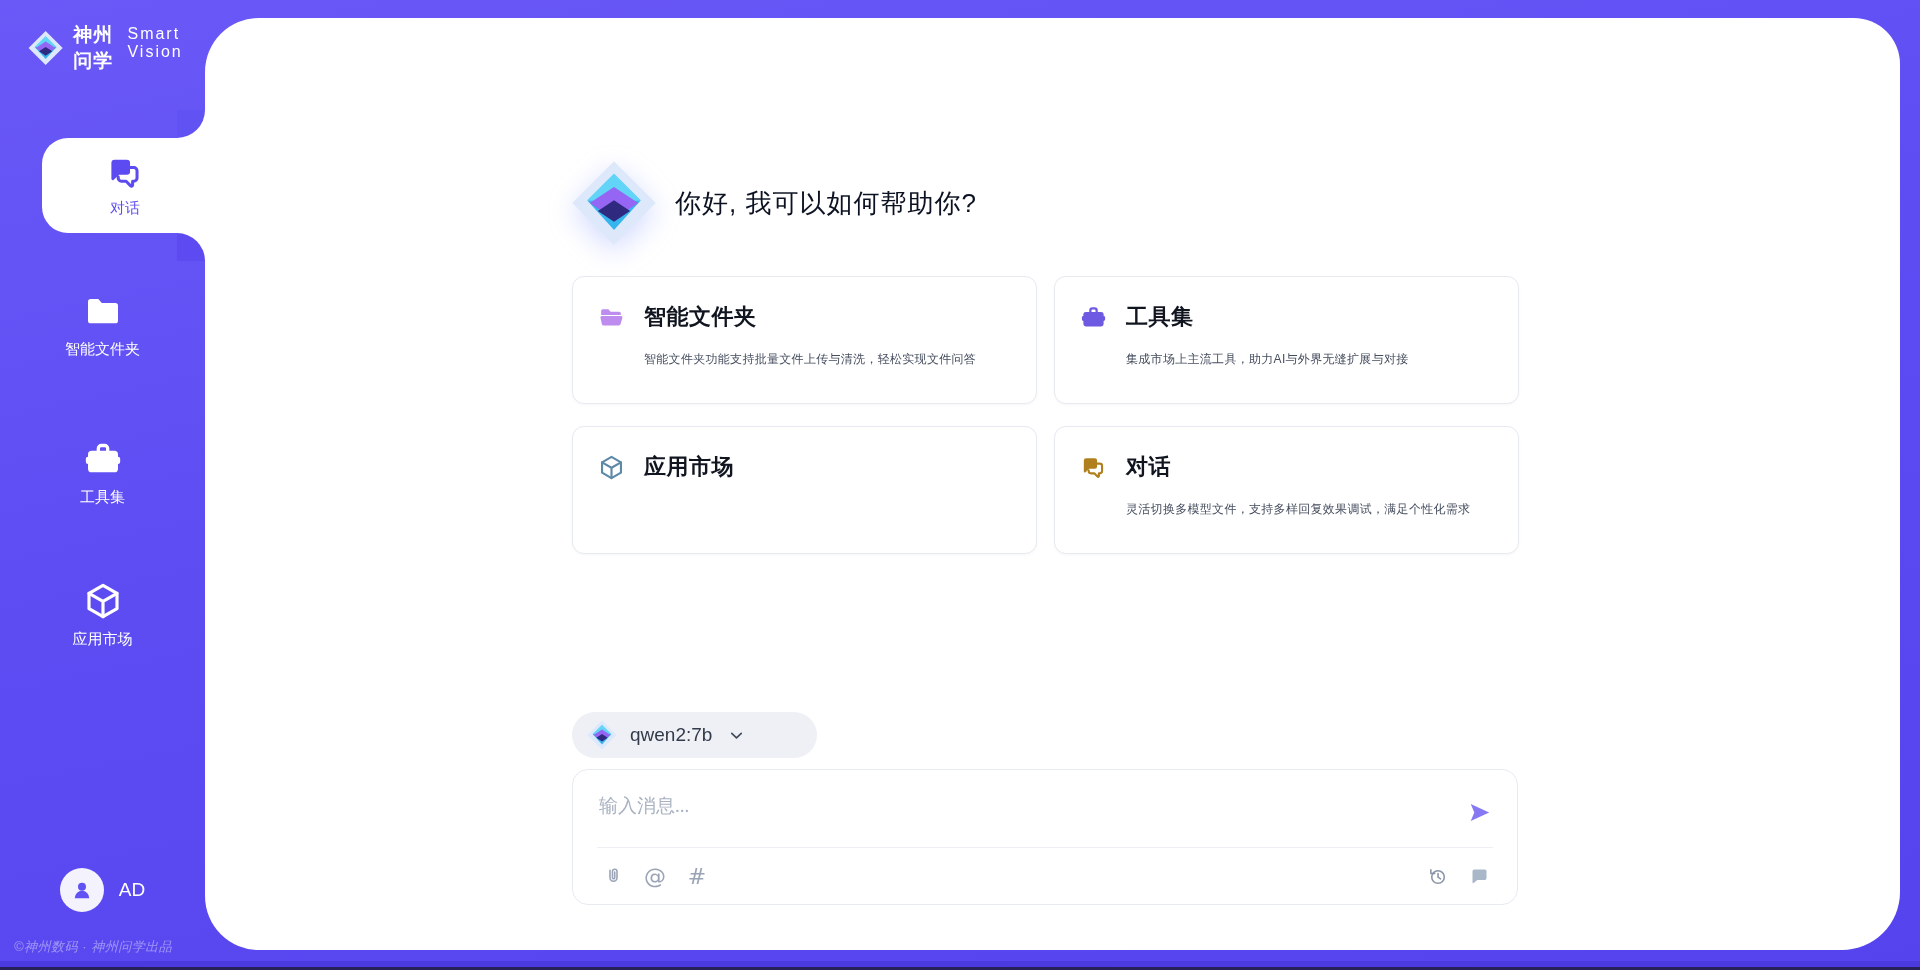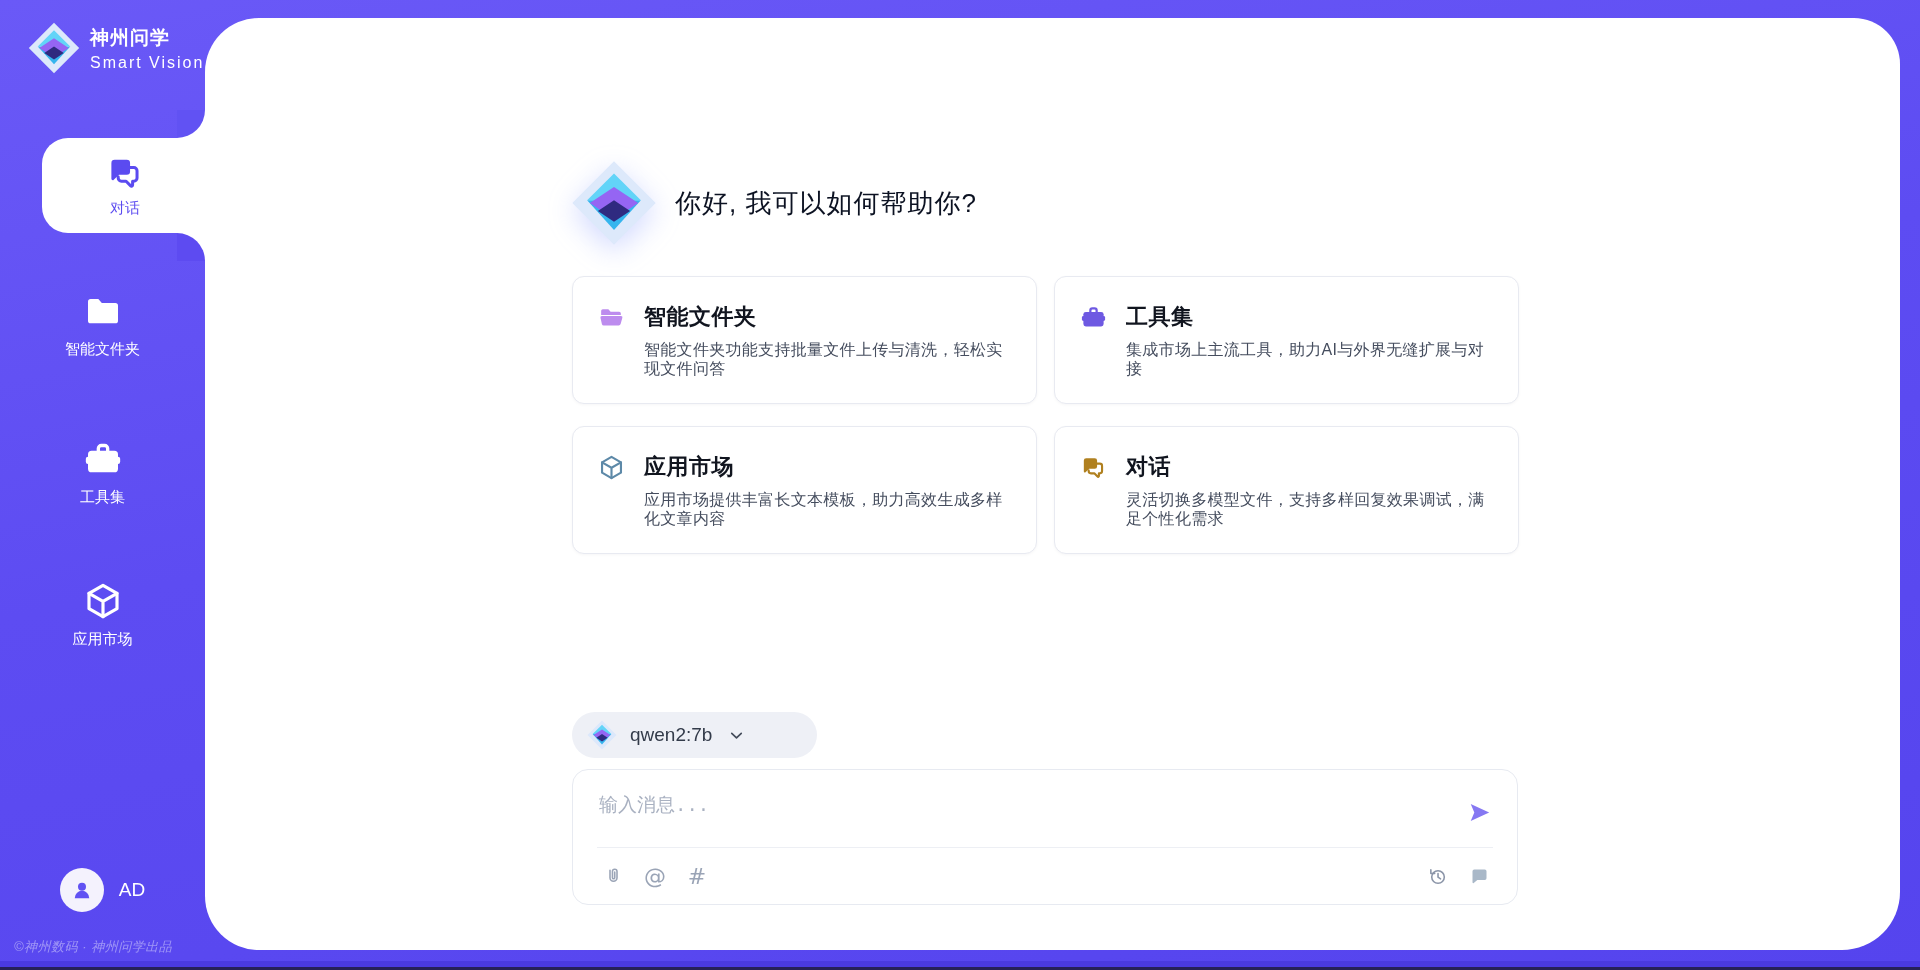--- a/index.html
+++ b/index.html
@@ -14,21 +14,21 @@
 
   
   .panel { position:absolute; left:205px; top:18px; width:1695px; height:932px;
            background:#ffffff; border-radius:54px 46px 58px 54px; }
 
   
   .sidebar { position:absolute; left:0; top:0; width:205px; height:970px; }
 
   .brand { position:absolute; left:28px; top:22px; display:flex; align-items:center; gap:10px; }
   .brand svg { width:52px; height:52px; }
-  .brand-text { display:flex; flex-direction:column; }
+  .brand-text { display:flex; flex-direction:row; }
   .brand-name { color:#fff; font-size:19px; font-weight:700; letter-spacing:1px; }
   .brand-sub  { color:#fff; font-size:16px; letter-spacing:2px; margin-top:3px; }
 
   .nav-tab { position:absolute; left:42px; top:138px; width:166px; height:95px; background:#fff;
              border-radius:26px 0 0 26px; display:flex; flex-direction:column;
              align-items:center; justify-content:center; gap:7px; cursor:pointer; }
   .nav-tab svg { width:38px; height:38px; }
   .nav-tab .nav-label { color:#5b4bf0; }
   .curve { position:absolute; left:177px; width:28px; height:28px; background:#fff; }
   .curve-top { top:110px; }
@@ -59,36 +59,36 @@
   .greeting { font-size:26px; font-weight:400; color:#0c1222; letter-spacing:1px; }
 
   
   .cards { position:absolute; left:367px; top:258px; width:947px;
            display:grid; grid-template-columns:465px 465px; gap:22px 17px; }
   .card { height:128px; background:#fff; border:1px solid #e8eaf1; border-radius:12px;
           padding:25px 26px 0 25px; box-shadow:0 1px 3px rgba(20,30,60,.04); cursor:pointer; }
   .card-head { display:flex; align-items:center; gap:19px; }
   .card-head svg { width:27px; height:27px; flex:0 0 auto; }
   .card-title { font-size:22px; font-weight:700; color:#11151f; letter-spacing:.5px; }
-  .card-desc { margin:8px 0 0 46px; font-size:16px; line-height:19px; color:#454d5e; letter-spacing:.3px; }
+  .card-desc { margin:8px 0 0 46px; font-size:12px; line-height:38px; color:#454d5e; letter-spacing:.3px; }
 
   
   .model-pill { position:absolute; left:367px; top:694px; width:245px; height:46px;
                 background:#eef0f6; border:none; border-radius:24px; display:flex; align-items:center;
                 gap:13px; padding:0 16px 0 15px; cursor:pointer;
                 font-family:"Liberation Sans","DejaVu Sans",sans-serif; }
   .model-pill svg.logo { width:30px; height:30px; }
   .model-name { font-size:19px; color:#333b4a; }
   .chev { width:19px; height:19px; margin-left:2px; }
 
   .input-box { position:absolute; left:367px; top:751px; width:946px; height:136px;
                background:#fff; border:1.5px solid #e7eaf1; border-radius:16px; }
   .msg-input { position:absolute; left:26px; top:16px; width:820px; height:40px; border:none; outline:none;
                font-size:19px; color:#333; background:transparent;
-               font-family:Liberation Mono, monospace; }
+               font-family:Liberation Serif, serif; }
   .msg-input::placeholder { color:#a9b1c1; }
   .send-btn { position:absolute; right:22px; top:26px; width:32px; height:32px; border:none; background:transparent;
               cursor:pointer; display:flex; align-items:center; justify-content:center; }
   .send-btn svg { width:27px; height:27px; }
   .divider { position:absolute; left:24px; right:24px; top:77px; height:1px; background:#edeff4; }
   .tool-row { position:absolute; left:24px; right:22px; top:78px; height:56px;
               display:flex; align-items:center; gap:10px; }
   .tool-btn { border:none; background:transparent; cursor:pointer; display:flex; align-items:center;
               justify-content:center; width:32px; height:32px; color:#9aa4b6; }
   .tool-btn svg { width:21px; height:21px; }
@@ -213,21 +213,20 @@
       <div class="card">
         <div class="card-head">
           <svg viewBox="0 0 24 24">
             <g fill="none" stroke-width="1.9" stroke-linejoin="round" stroke-linecap="round" stroke="#5d89a8">
               <path d="M12,2.6 L20.4,7.4 V16.6 L12,21.4 L3.6,16.6 V7.4 Z"></path>
               <path d="M3.6,7.4 L12,12.2 L20.4,7.4 M12,12.2 V21.4"></path>
             </g>
           </svg>
           <span class="card-title">应用市场</span>
         </div>
-        <p class="card-desc">应用市场提供丰富长文本模板，助力高效生成多样化文章内容</p>
       </div>
 
       <div class="card">
         <div class="card-head">
           <svg viewBox="0 0 24 24">
             <path d="M3.4,5.8 a2.1,2.1 0 0 1 2.1,-2.1 h7.6 a2.1,2.1 0 0 1 2.1,2.1 v5.2 a2.1,2.1 0 0 1 -2.1,2.1 H8.2 L4.9,16.2 a0.85,0.85 0 0 1 -1.5,-0.6 Z" fill="#b0801f"></path>
             <path d="M10.3,8.6 h7.3 a2,2 0 0 1 2,2 v4.6 a2,2 0 0 1 -2,2 h-0.8 v2.4 a0.7,0.7 0 0 1 -1.2,0.5 l-2.9,-2.9 h-3 a2,2 0 0 1 -2,-2 v-0.8" fill="none" stroke-width="1.9" stroke-linecap="round" stroke-linejoin="round" stroke="#b0801f"></path>
           </svg>
           <span class="card-title">对话</span>
         </div>

